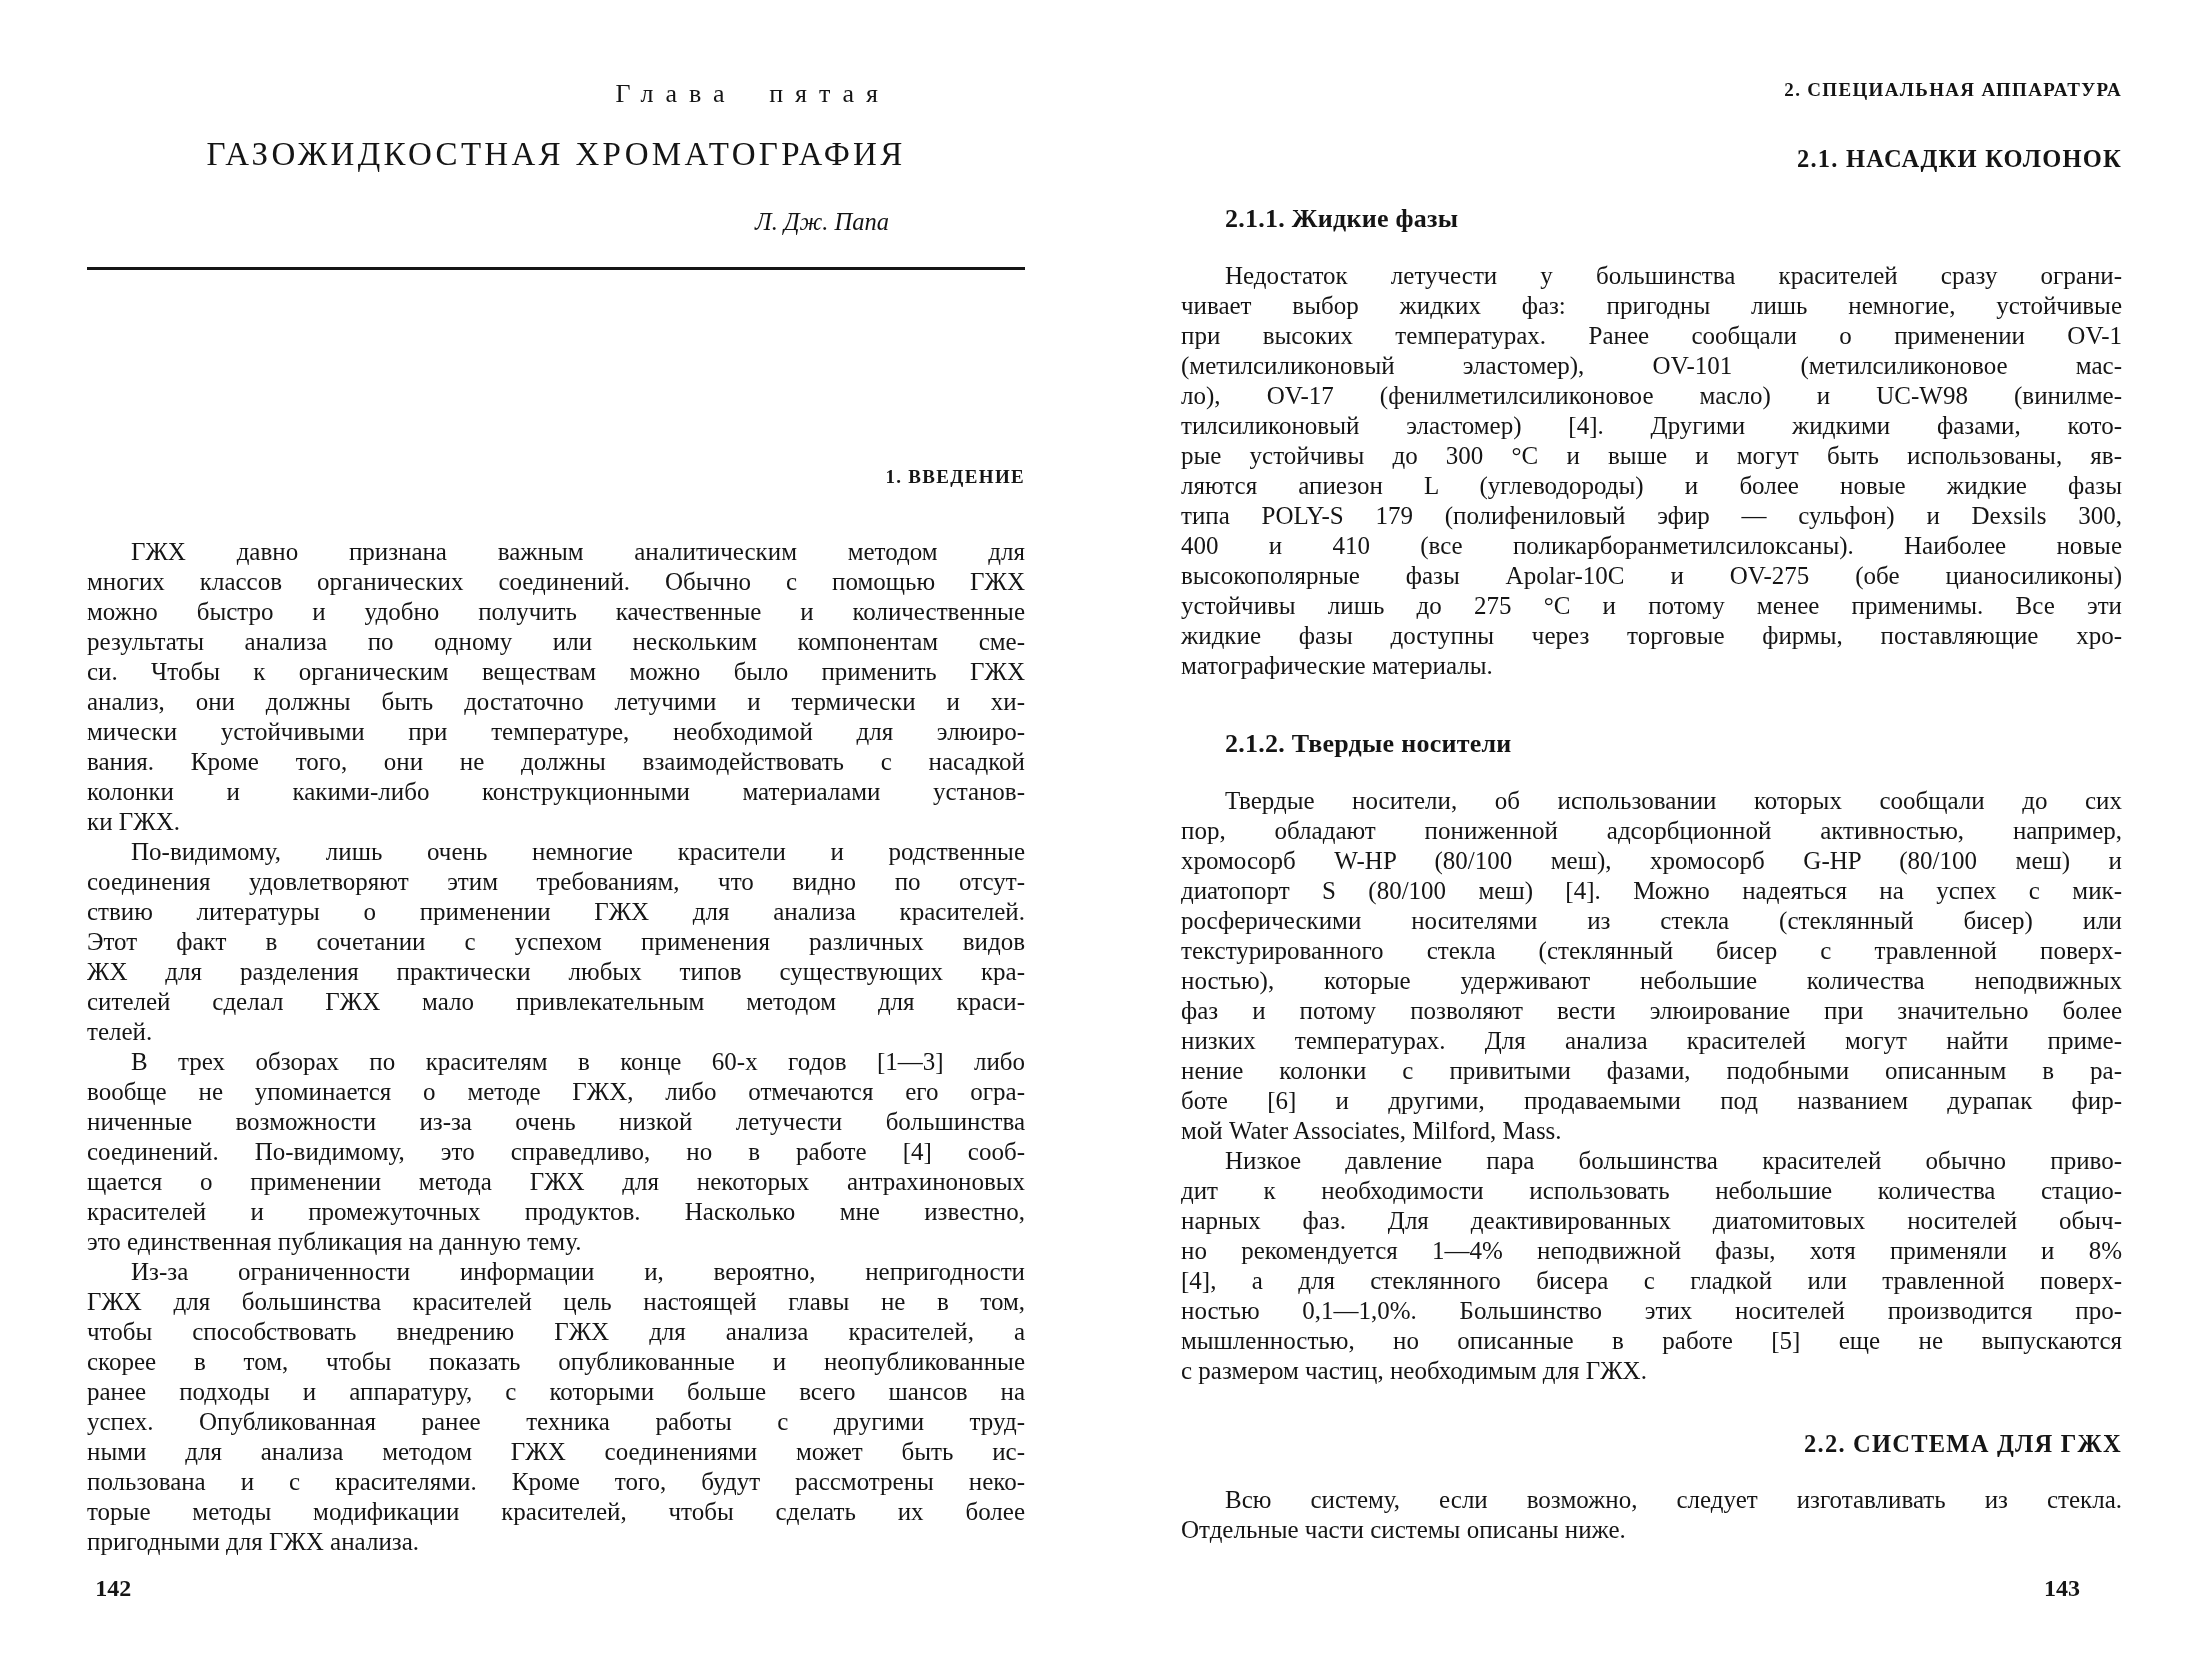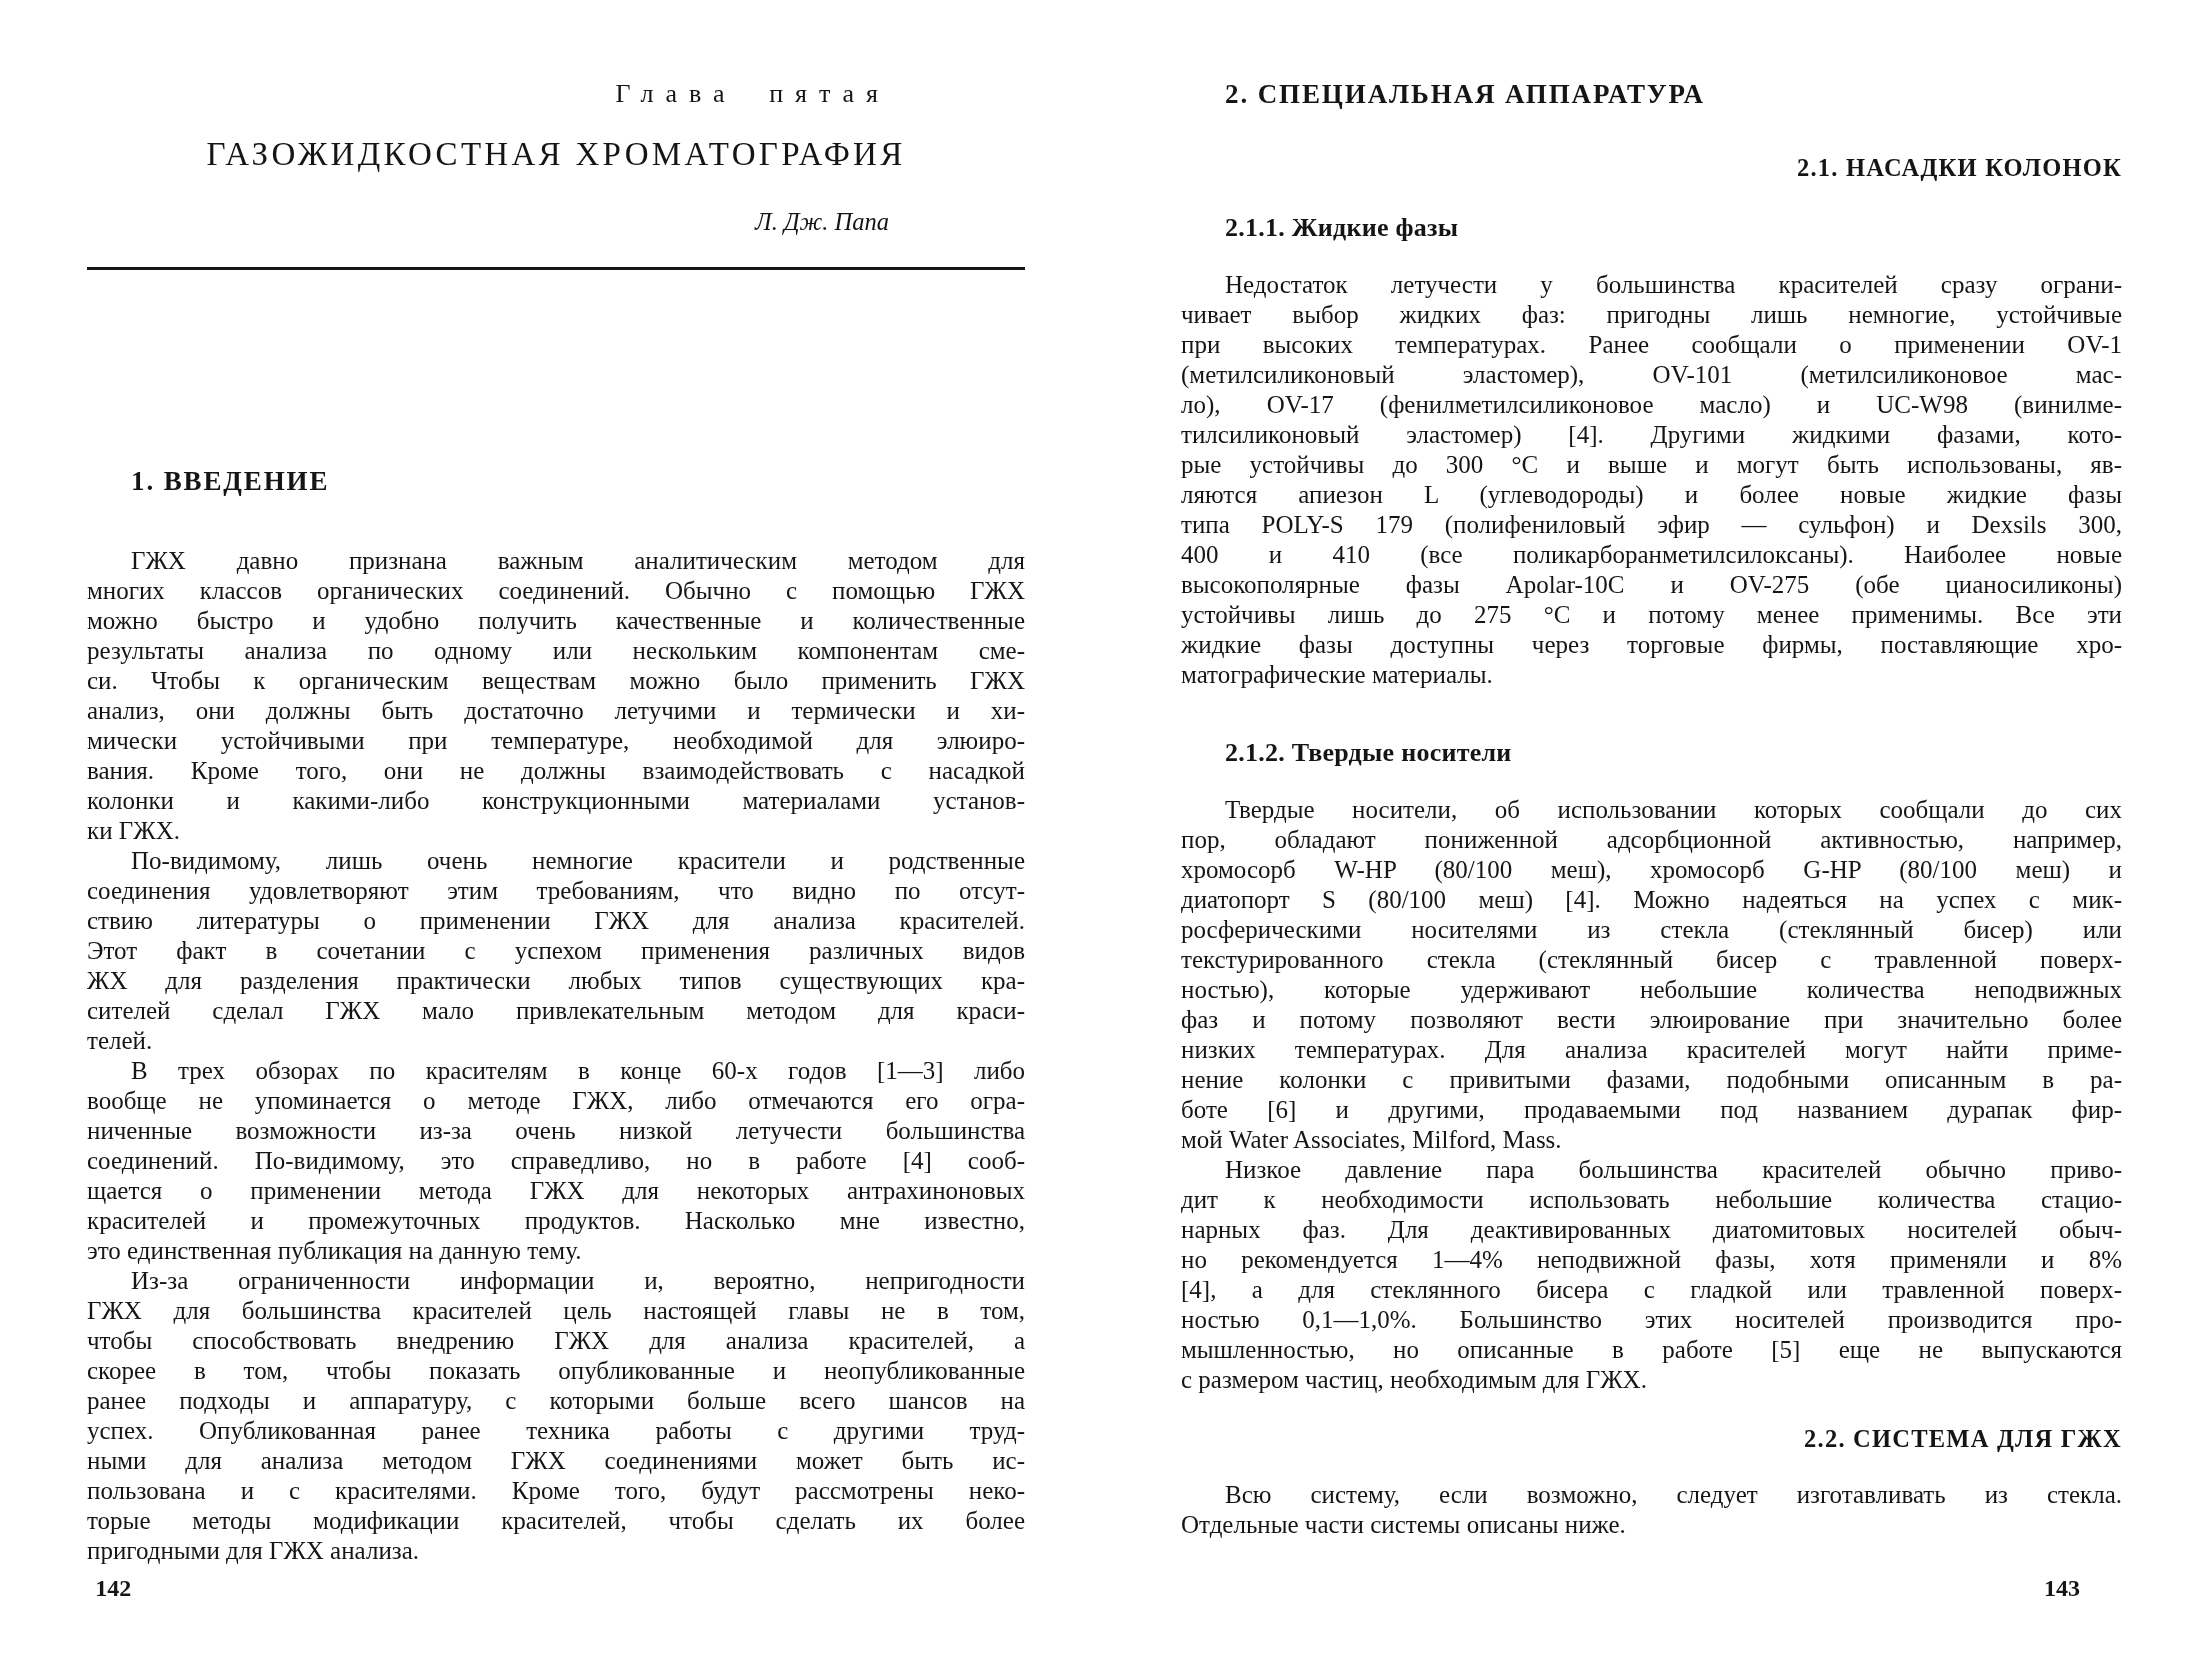--- a/index.html
+++ b/index.html
@@ -29,35 +29,35 @@
   }
   .author{
     margin-top:35px;
     text-align:right;padding-right:136px;
     font-style:italic;font-size:24.5px;
   }
   .rule{margin-top:31px;height:2.7px;background:#161616;}
 
   
   .h{font-weight:bold;}
-  .h1{font-size:27px;letter-spacing:0.07em;}
+  .h1{font-size:19px;letter-spacing:0.07em;text-align:right;}
   .h2{font-size:24.5px;letter-spacing:0.05em;}
   .h3{font-size:26px;letter-spacing:0.01em;}
 
   .page-left  .blocks > .h1{margin:196px 0 0 44px;}
   .page-left  .blocks > .para{margin-top:49px;}
   .page-left  .blocks > .para + .para{margin-top:0;}
 
   .page-right .blocks > .h1{margin:79px 0 0 44px;}
   .page-right .blocks > .h2{margin:44px 0 0 44px;text-align:right;}
   .page-right .blocks > .h3{margin:31px 0 0 44px;}
   .page-right .blocks > .para{margin-top:27px;}
   .page-right .blocks > .para + .para{margin-top:0;}
   .page-right .blocks > .para + .h3{margin-top:48px;}
-  .page-right .blocks > .para + .h2{margin-top:30px;}
+  .page-right .blocks > .para + .h2{margin-top:44px;}
 
   
   .line{
     font-size:25px;line-height:30px;
     text-align:justify;text-align-last:justify;
   }
   .line.first{text-indent:44px;}
   .line.last{text-align-last:left;}
 
   .pagenum{

